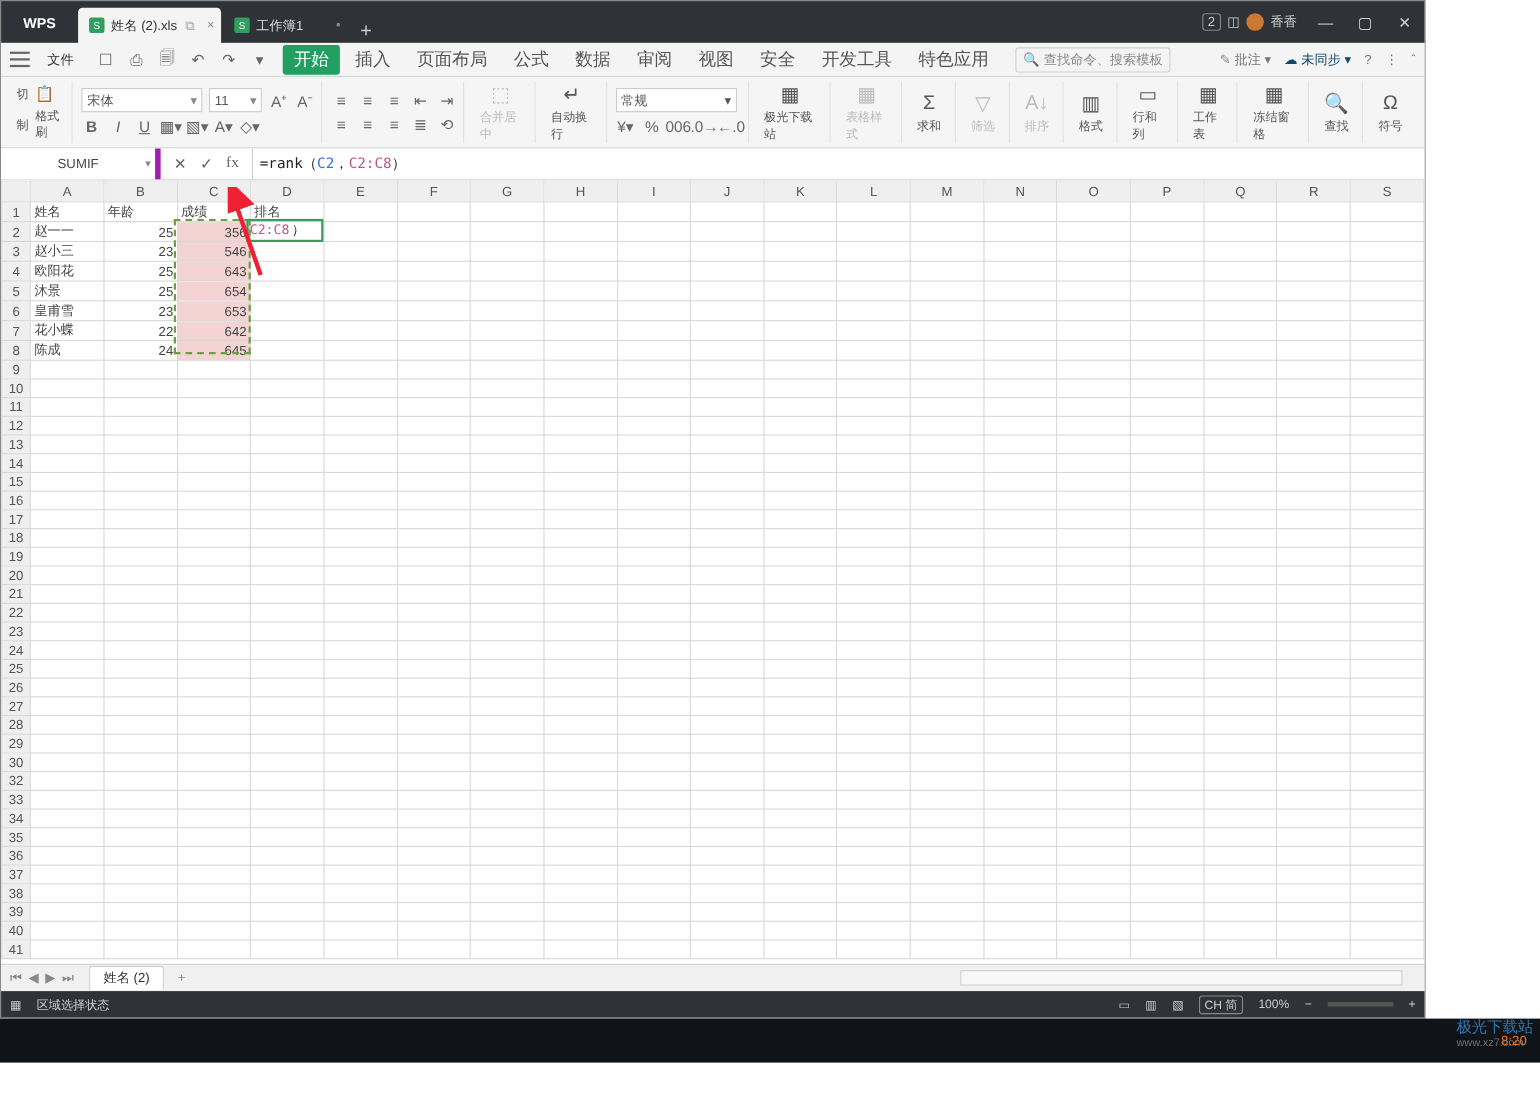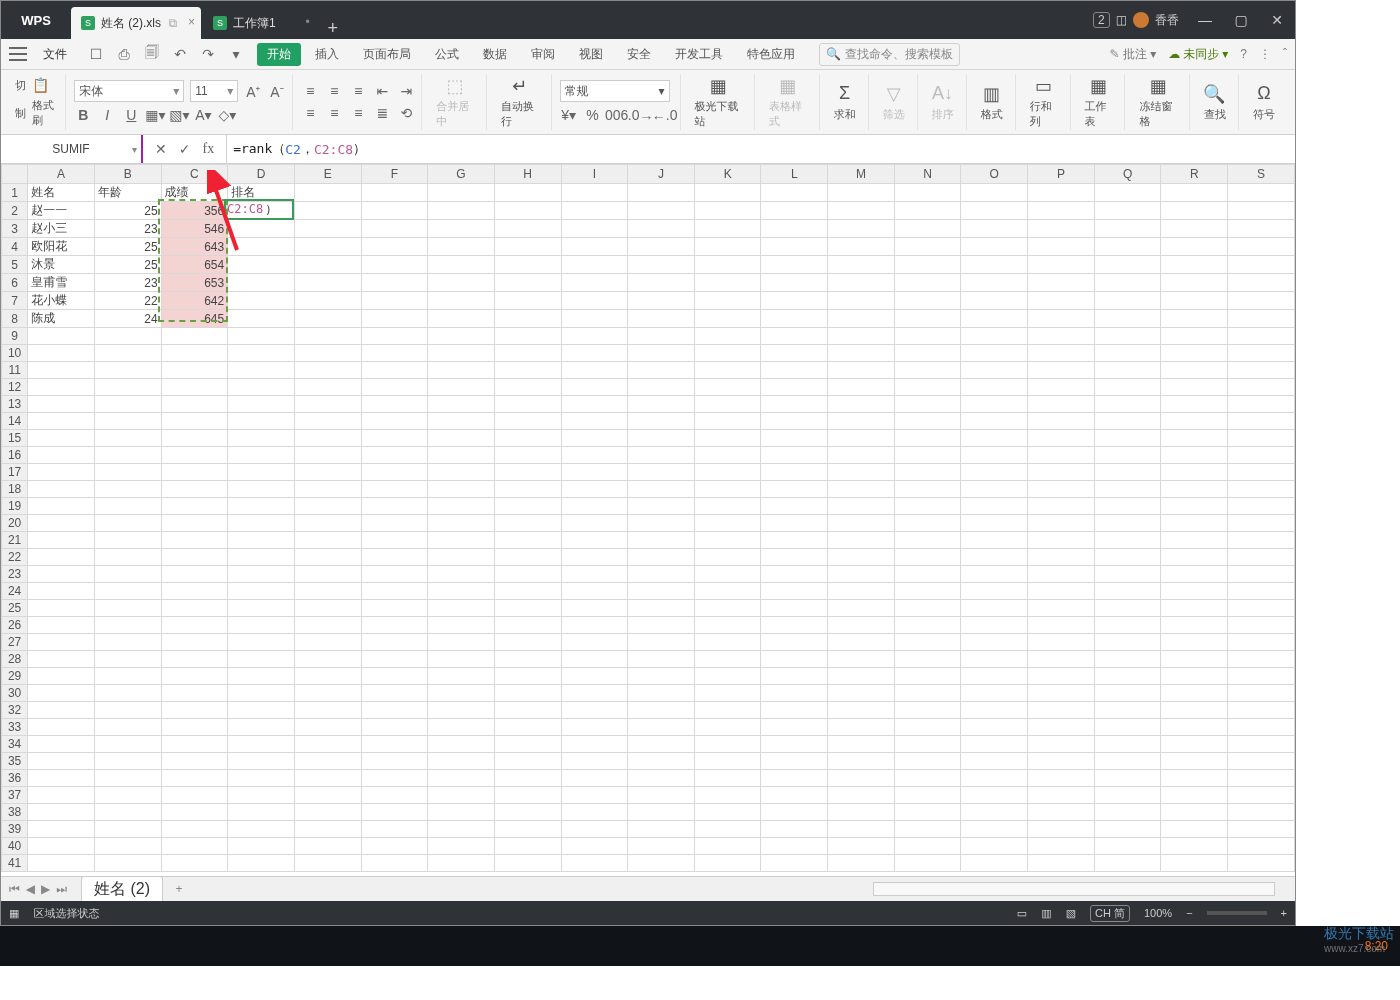--- a/index.html
+++ b/index.html
@@ -17,42 +17,42 @@
   .winbtn{width:36px;height:38px;display:flex;align-items:center;justify-content:center;color:#ccc;font-size:14px;}
   .acct{display:flex;align-items:center;gap:6px;color:#ccc;padding:0 8px;font-size:12px;}
   .acct .ava{width:16px;height:16px;border-radius:50%;background:#cc7a33;}
   
   .menubar{height:30px;display:flex;align-items:center;padding:0 8px;gap:2px;border-bottom:1px solid #d5d5d5;background:#f4f4f4;}
   .menubar .ham{width:18px;height:14px;display:flex;flex-direction:column;justify-content:space-between;margin-right:6px;}
   .ham span{height:2px;background:#666;}
   .menubar .file{font-size:12px;padding:0 8px;color:#333;}
   .menubar .qat{display:flex;align-items:center;gap:10px;padding:0 10px;color:#777;font-size:14px;}
   .menus{display:flex;align-items:center;gap:4px;}
-  .menuitem{padding:3px 10px;border-radius:3px;font-size:12px;color:#555;}
+  .menuitem{padding:3px 10px;border-radius:3px;font-size:16px;color:#555;}
   .menuitem.active{background:#22a063;color:#fff;}
   .rightmenus{margin-left:auto;display:flex;align-items:center;gap:12px;color:#777;font-size:12px;}
-  .rightmenus .sync{color:#4d7c0f;font-family:Liberation Serif, serif;}
+  .rightmenus .sync{color:#0c4a6e;}
   
   .toolbar{height:56px;display:flex;align-items:center;padding:4px 8px;gap:2px;border-bottom:1px solid #d0d0d0;background:#f5f5f5;}
   .grp{display:flex;flex-direction:column;gap:4px;padding:0 6px;height:100%;justify-content:center;border-right:1px solid #e3e3e3;}
   .grp.last{border-right:none;}
   .row{display:flex;align-items:center;gap:6px;}
   .ico{width:18px;height:18px;display:flex;align-items:center;justify-content:center;color:#666;font-size:14px;}
   .big{display:flex;flex-direction:column;align-items:center;justify-content:center;gap:2px;padding:0 6px;color:#555;font-size:11px;height:100%;}
   .big .bicon{width:22px;height:22px;display:flex;align-items:center;justify-content:center;font-size:18px;color:#555;}
   .big.dim{color:#bbb;}
   .big.dim .bicon{color:#bbb;}
   .sel{height:20px;border:1px solid #ccc;background:#fff;display:flex;align-items:center;padding:0 4px;font-size:12px;color:#555;}
   .sel.font{width:100px;}
   .sel.size{width:38px;}
   .sel.fmt{width:100px;justify-content:space-between;}
   .tiny{font-size:11px;color:#555;}
   
   .fxline{height:28px;display:flex;align-items:stretch;border-bottom:1px solid #d0d0d0;background:#fff;}
-  .namebox{width:140px;border-right:2px solid #a21caf;display:flex;align-items:center;justify-content:center;font-size:12px;color:#444;position:relative;background:#fff;}
+  .namebox{width:140px;border-right:5px solid #a21caf;display:flex;align-items:center;justify-content:center;font-size:12px;color:#444;position:relative;background:#fff;}
   .namebox .dd{position:absolute;right:4px;color:#888;font-size:10px;}
   .fxbtns{display:flex;align-items:center;gap:12px;padding:0 12px;border-right:1px solid #d0d0d0;color:#666;font-size:14px;}
   .fxlabel{font-family:"Times New Roman";}
   .formula{flex:1;display:flex;align-items:center;padding:0 6px;font-family:Consolas,monospace;font-size:13px;color:#222;position:relative;}
   .formula .c1{color:#3a6fd6;}
   .formula .c2{color:#c0578c;}
   .redarrow{position:absolute;left:207px;top:170px;pointer-events:none;z-index:5;}
   
   .gridwrap{flex:1;position:relative;overflow:hidden;background:#fff;}
   table.sheet{border-collapse:collapse;table-layout:fixed;width:1294px;}
@@ -68,21 +68,21 @@
   
   td.pink{background:#f3d4d3;}
   
   .active-out{position:absolute;border:2px solid #3a9c5b;pointer-events:none;background:transparent;}
   
   .celloverlay{position:absolute;font-family:Consolas,monospace;font-size:12px;color:#222;pointer-events:none;}
   .celloverlay .c2{color:#c0578c;}
   
   .sheetbar{height:24px;background:#f0f0f0;border-top:1px solid #ccc;display:flex;align-items:center;}
   .sheetnav{display:flex;align-items:center;gap:6px;padding:0 8px;color:#888;}
-  .sheettab{padding:2px 12px;border:1px solid #ccc;border-bottom:none;background:#fff;border-radius:3px 3px 0 0;font-size:16px;color:#333;margin-left:6px;}
+  .sheettab{padding:2px 12px;border:1px solid #ccc;border-bottom:none;background:#fff;border-radius:3px 3px 0 0;font-size:12px;color:#333;margin-left:6px;}
   .addsheet{width:20px;height:20px;display:flex;align-items:center;justify-content:center;color:#888;margin-left:6px;}
   
   .status{height:24px;background:#2f3237;color:#ccc;display:flex;align-items:center;padding:0 8px;font-size:11px;gap:14px;}
   .status .spacer{flex:1;}
   .taskbar{height:40px;background:#101318;}
   .searchbox{border:1px solid #d0d0d0;border-radius:3px;padding:2px 6px;color:#888;display:flex;align-items:center;gap:4px;font-size:12px;}
   .watermark{position:absolute;right:6px;bottom:46px;font-size:14px;color:#3a8fd4;opacity:.8;pointer-events:none;}
   .watermark small{display:block;font-size:10px;color:#888;}
 </style>
 </head>

